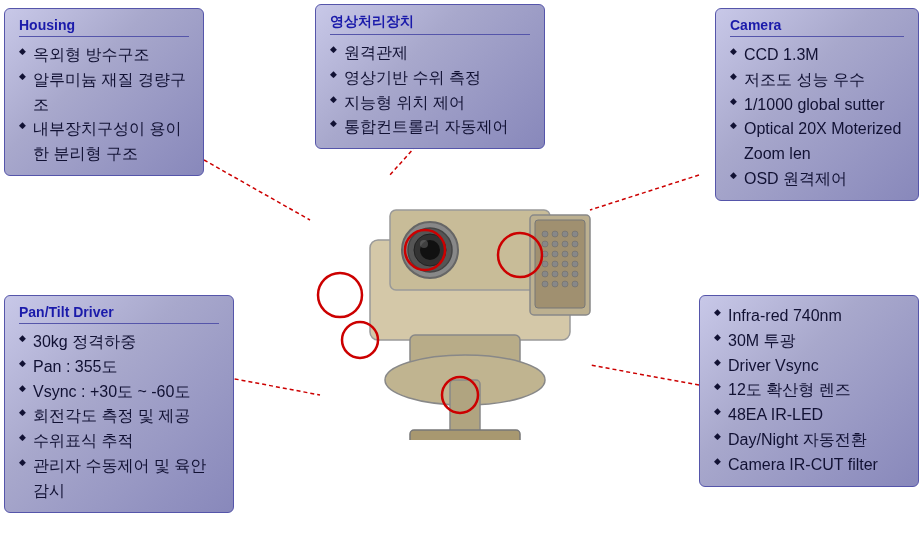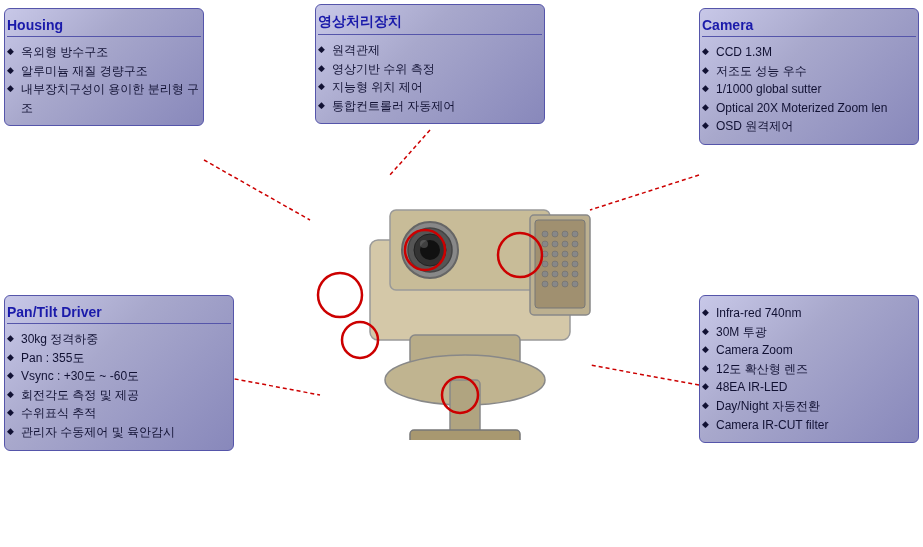--- a/index.html
+++ b/index.html
@@ -18,39 +18,39 @@
       position: relative;
       background: #ffffff;
     }
 
     
     .info-box {
       position: absolute;
       background: linear-gradient(135deg, #c8c8e8 0%, #a8a8cc 40%, #8888bb 100%);
       border: 1.5px solid #5555aa;
       border-radius: 6px;
-      padding: 8px 2px;
+      padding: 8px 14px;
     }
 
     .info-box .box-title {
       color: #1a1aaa;
       font-weight: bold;
       font-size: 14px;
       margin-bottom: 6px;
       border-bottom: 1px solid #5555aa;
       padding-bottom: 3px;
     }
 
     .info-box ul {
       list-style: none;
       padding: 0;
     }
 
     .info-box ul li {
-      font-size: 12px;
+      font-size: 16px;
       color: #111133;
       line-height: 1.55;
       padding-left: 14px;
       position: relative;
     }
 
     .info-box ul li::before {
       content: '◆';
       position: absolute;
       left: 0;
@@ -70,21 +70,21 @@
     .box-image-proc {
       left: 315px;
       top: 4px;
       width: 230px;
     }
 
     
     .box-camera {
       right: 4px;
       top: 8px;
-      width: 220px;
+      width: 204px;
     }
 
     
     .box-pantilt {
       left: 4px;
       top: 295px;
       width: 230px;
     }
 
     
@@ -170,21 +170,21 @@
       <li>회전각도 측정 및 제공</li>
       <li>수위표식 추적</li>
       <li>관리자 수동제어 및 육안감시</li>
     </ul>
   </div>
 
   <div class="info-box box-ir">
     <ul>
       <li>Infra-red 740nm</li>
       <li>30M 투광</li>
-      <li>Camera Zoom</li>
+      <li>Driver Vsync</li>
       <li>12도 확산형 렌즈</li>
       <li>48EA IR-LED</li>
       <li>Day/Night 자동전환</li>
       <li>Camera IR-CUT filter</li>
     </ul>
   </div>
 
   <div class="center-image">
     <svg viewBox="0 0 380 340" width="380" height="340">
 

